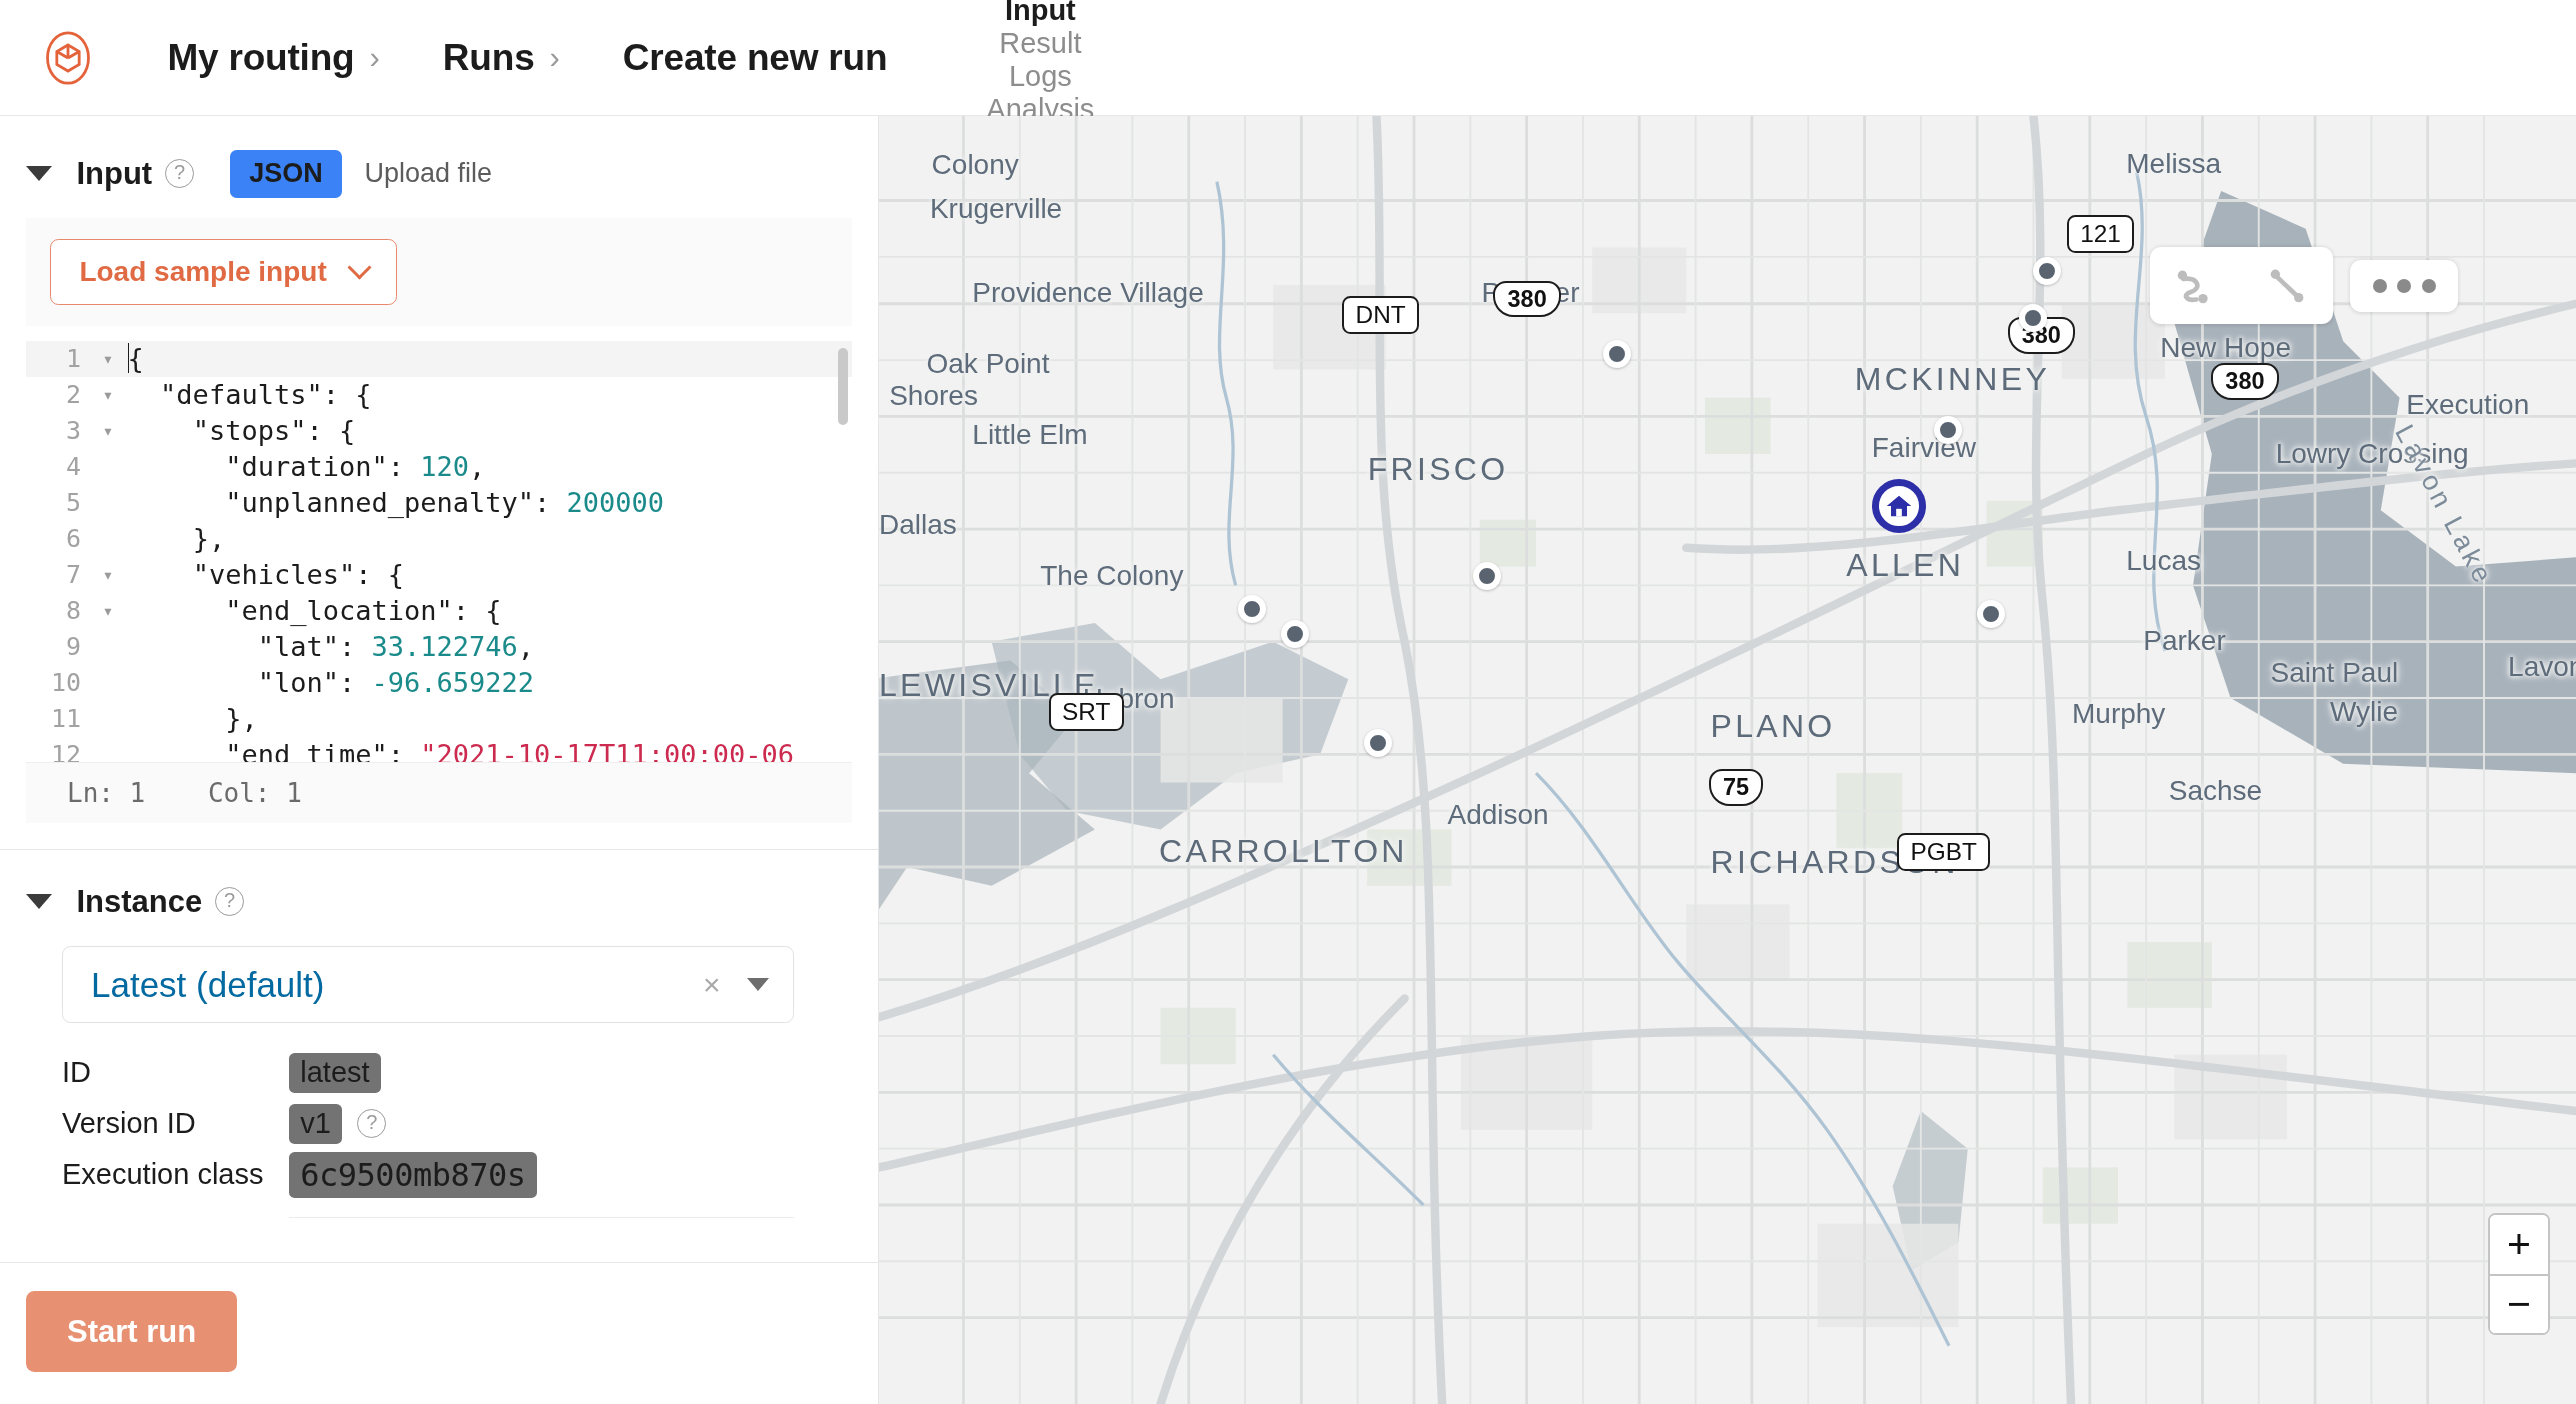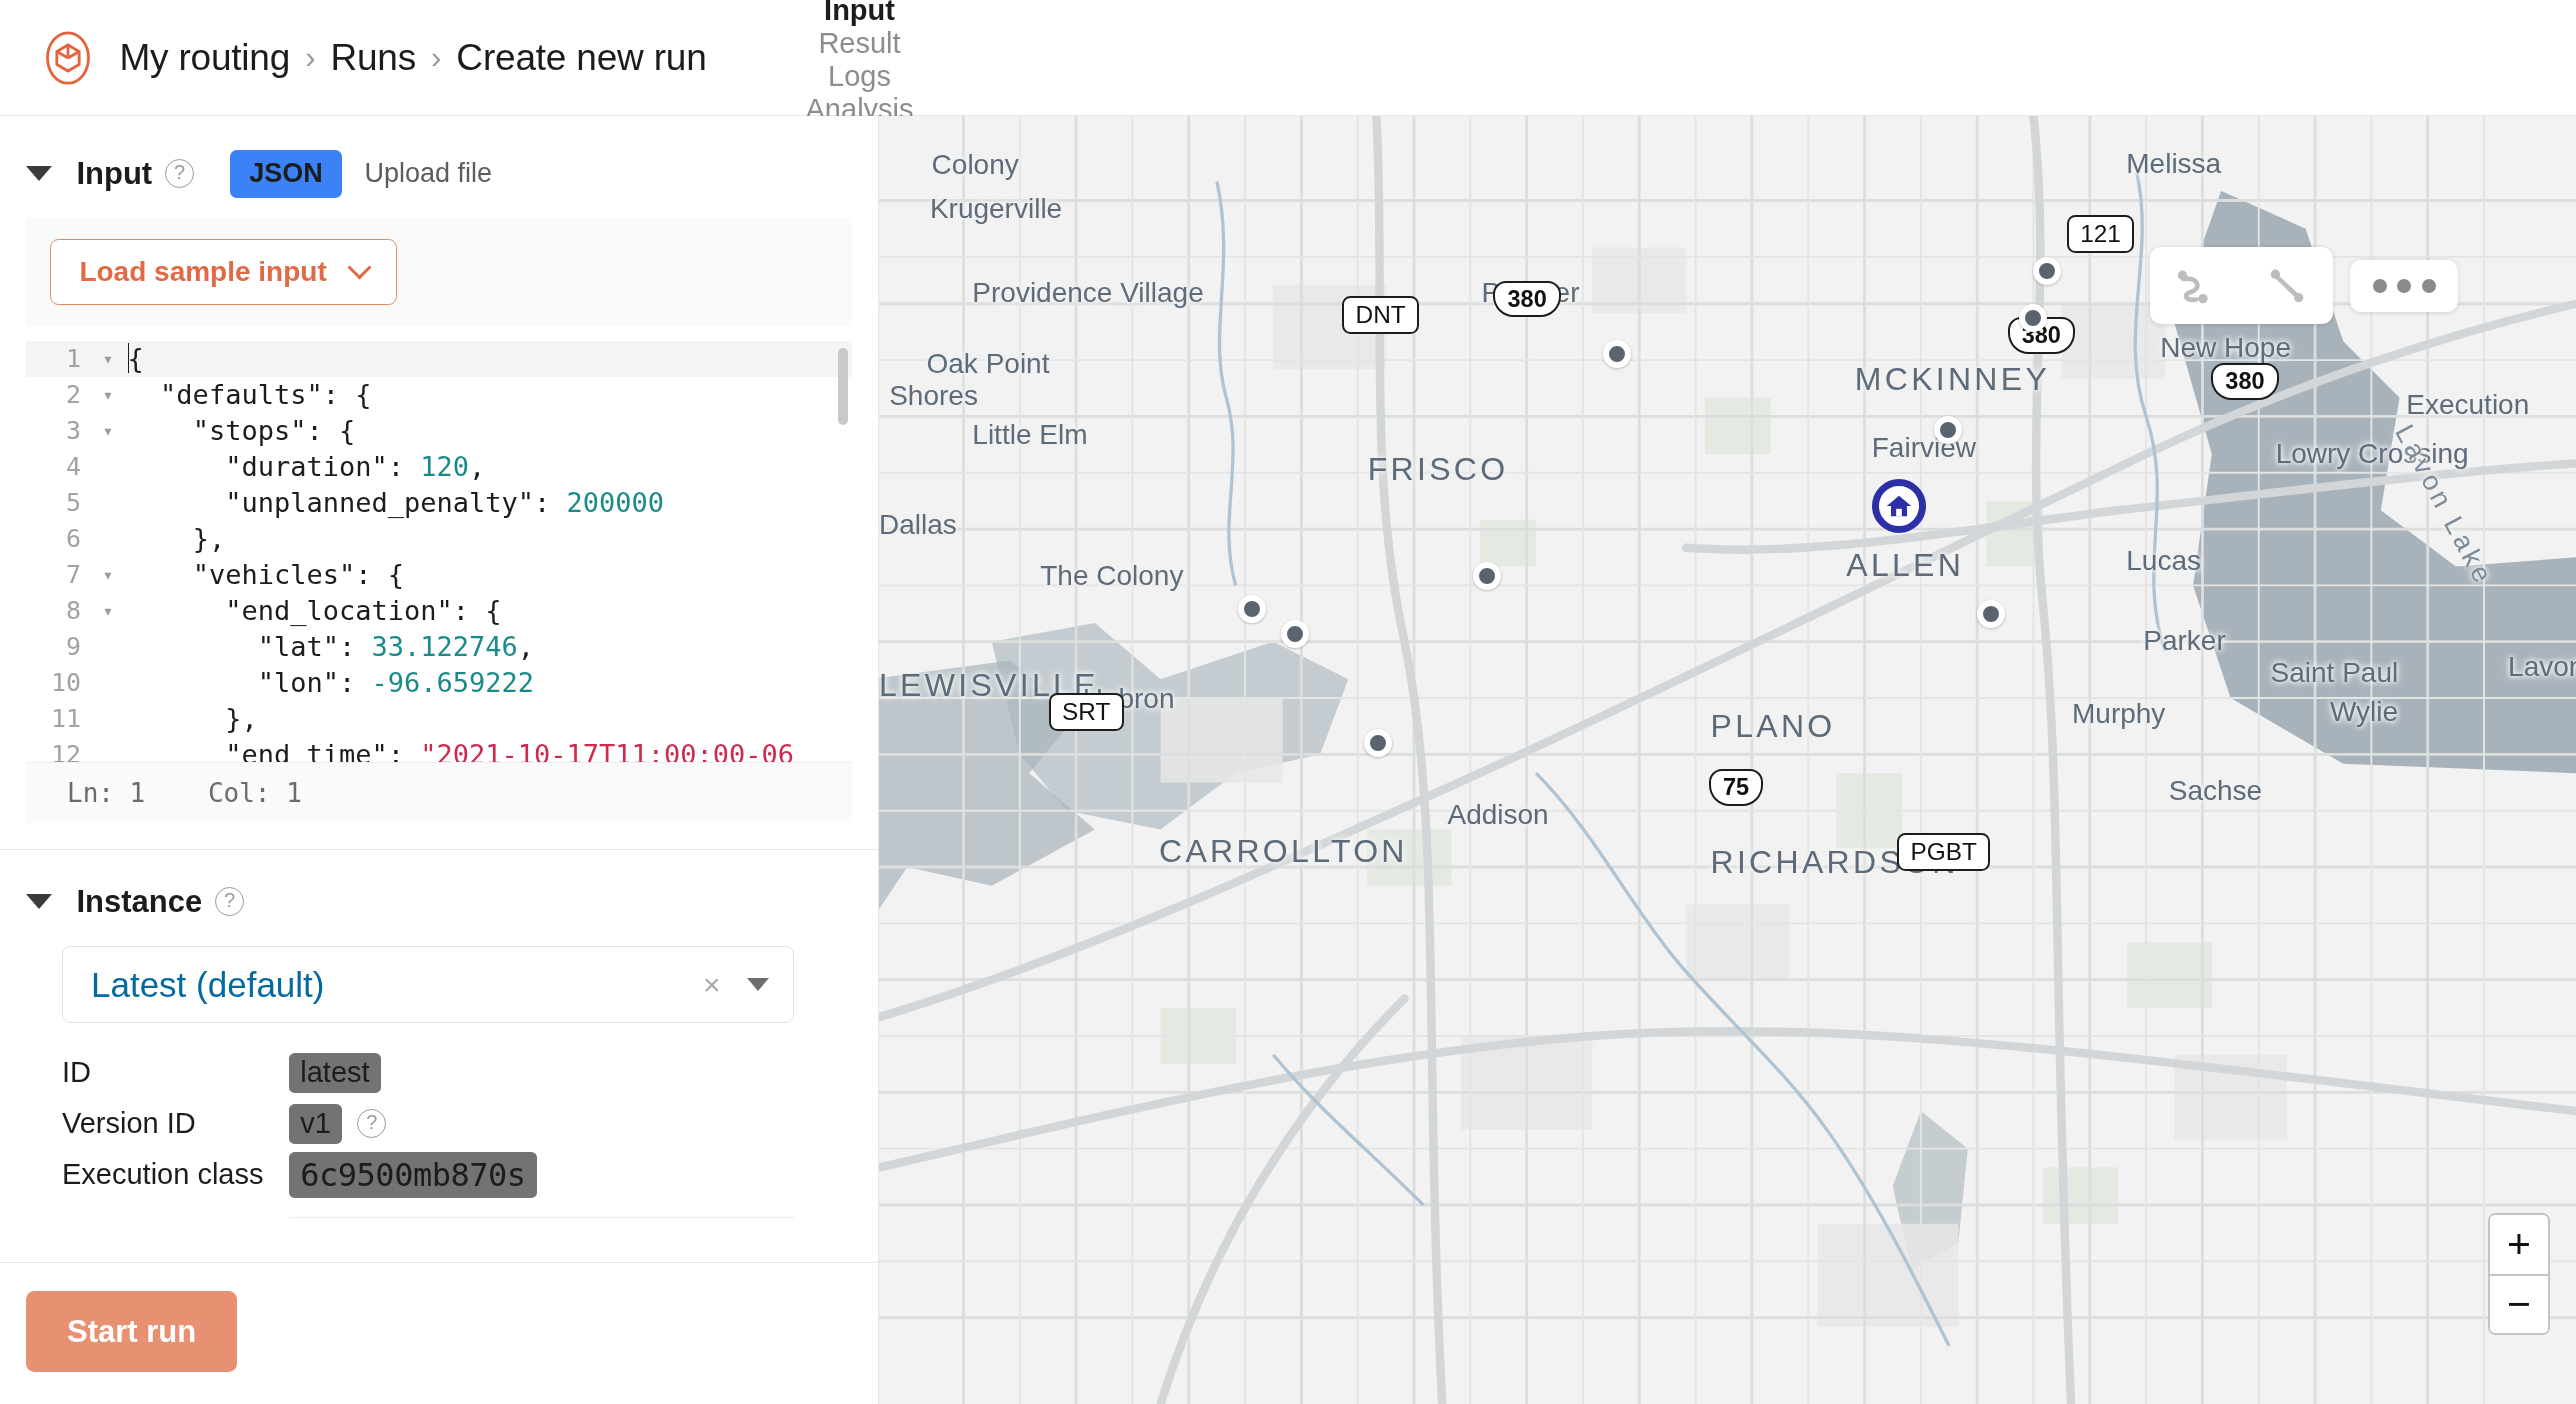--- a/index.html
+++ b/index.html
@@ -15,21 +15,21 @@
   
   .header {
     height: 116px; flex: 0 0 116px;
     display: flex; align-items: center;
     padding: 0 41px;
     background: #fff;
     border-bottom: 0.9px solid #e8e8e8;
   }
   .logo { width: 54px; height: 54px; flex: 0 0 54px; margin-right: 24.4px; }
   .breadcrumb { display: flex; align-items: center; font-size: 37px; white-space: nowrap; }
-  .bc-item { color: #1c1c1c; font-weight: 400; letter-spacing: -0.2px; }
+  .bc-item { color: #1c1c1c; font-weight: 700; letter-spacing: -0.2px; margin-left: 48px; }
   .bc-sep { color: #9a9a9a; margin: 0 15px; font-size: 31px; font-weight: 400; }
   .tabs { display: flex; align-items: center; margin-left: 79px; gap: 0; flex-direction: column; }
   .tab {
     font-size: 29px; color: #8d8d8d; padding: 0 20px; cursor: pointer;
     white-space: nowrap;
   }
   .tab.active { color: #1c1c1c; font-weight: 700; }
   .help-circle {
     width: 29px; height: 29px; border-radius: 50%;
     border: 1.9px solid #9a9a9a; color: #9a9a9a;

